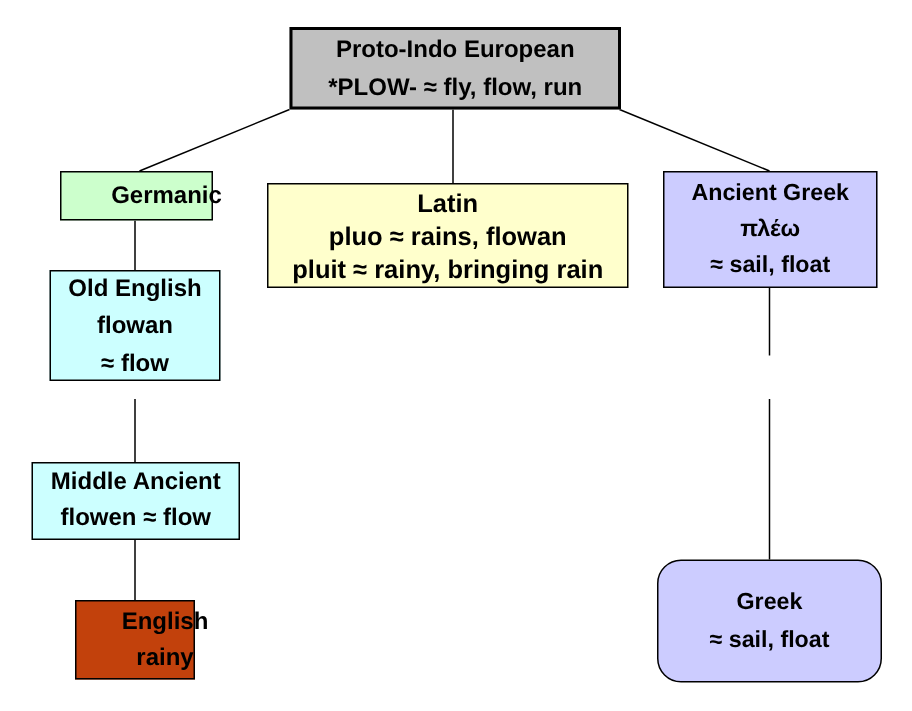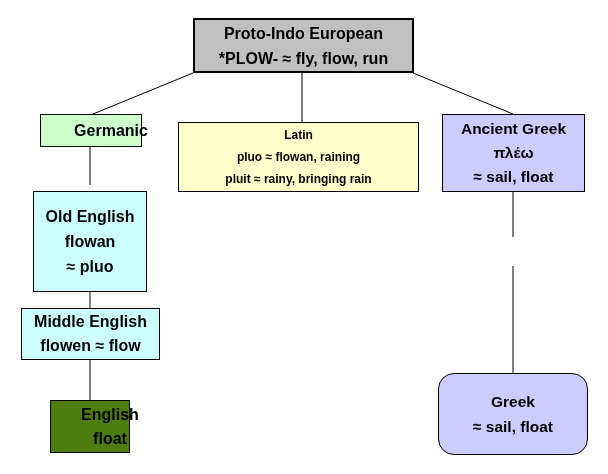--- a/index.html
+++ b/index.html
@@ -20,23 +20,23 @@
     flex-direction: column;
     justify-content: center;
     align-items: center;
     text-align: center;
     font-weight: bold;
     color: #000;
   }
   .node .tline { white-space: nowrap; }
   .n-pie        { left:193px; top:18px;  width:221px; height:55px; border-width:2px; font-size:16px; line-height:25px; }
   .n-germanic   { left:40px;  top:114px; width:102px; height:33px; font-size:16px; line-height:20px; }
-  .n-latin      { left:178px; top:122px; width:241px; height:70px; font-size:12px; line-height:22px; }
+  .n-latin      { left:178px; top:122px; width:241px; height:70px; font-size:17px; line-height:22px;justify-content:flex-end; }
   .n-agreek     { left:442px; top:114px; width:143px; height:78px; font-size:15.5px; line-height:24px; }
-  .n-oldeng     { left:33px;  top:191px; width:114px; height:101px; font-size:16px; line-height:25px; }
+  .n-oldeng     { left:33px;  top:180px; width:114px; height:74px; font-size:16px; line-height:25px; }
   .n-mideng     { left:21px;  top:308px; width:139px; height:52px; font-size:16px; line-height:24px; }
   .n-english    { left:50px;  top:400px; width:80px;  height:53px; font-size:16px; line-height:24px; }
   .n-medgreek   { left:435px; top:237px; width:153px; height:29px; font-size:15.5px; line-height:20px; }
   .n-greek      { left:438px; top:373px; width:150px; height:82px; font-size:15.5px; line-height:25px; }
 </style>
 </head>
 <body>
 
 <div id="canvas">
 
@@ -55,44 +55,44 @@
     <div class="tline">Proto-Indo European</div>
     <div class="tline">*PLOW- ≈ fly, flow, run</div>
   </div>
 
   <div class="node n-germanic" style="background: rgb(204, 255, 204); padding-left: 40px;">
     <div class="tline">Germanic</div>
   </div>
 
   <div class="node n-latin" style="background: rgb(255, 255, 204);">
     <div class="tline">Latin</div>
-    <div class="tline">pluo ≈ flowan, raining</div>
+    <div class="tline">pluo ≈ rains, flowan</div>
     <div class="tline">pluit ≈ rainy, bringing rain</div>
   </div>
 
   <div class="node n-agreek" style="background: rgb(204, 204, 255); text-align: right;">
     <div class="tline">Ancient Greek</div>
     <div class="tline">πλέω</div>
     <div class="tline">≈ sail, float</div>
   </div>
 
   <div class="node n-oldeng" style="background: rgb(204, 255, 255);">
     <div class="tline">Old English</div>
     <div class="tline">flowan</div>
-    <div class="tline">≈ pluo</div>
+    <div class="tline">≈ flow</div>
   </div>
 
   <div class="node n-mideng" style="background: rgb(204, 255, 255);">
-    <div class="tline">Middle English</div>
+    <div class="tline">Middle Ancient</div>
     <div class="tline">flowen ≈ flow</div>
   </div>
 
-  <div class="node n-english" style="background: #4d7c0f; padding-left: 40px;">
+  <div class="node n-english" style="background: #c2410c; padding-left: 40px;">
     <div class="tline">English</div>
-    <div class="tline">float</div>
+    <div class="tline">rainy</div>
   </div>
 
 
   <div class="node n-greek" style="background: rgb(204, 204, 255); border-radius: 16px;">
     <div class="tline">Greek</div>
     <div class="tline">≈ sail, float</div>
   </div>
 
 </div>
 

